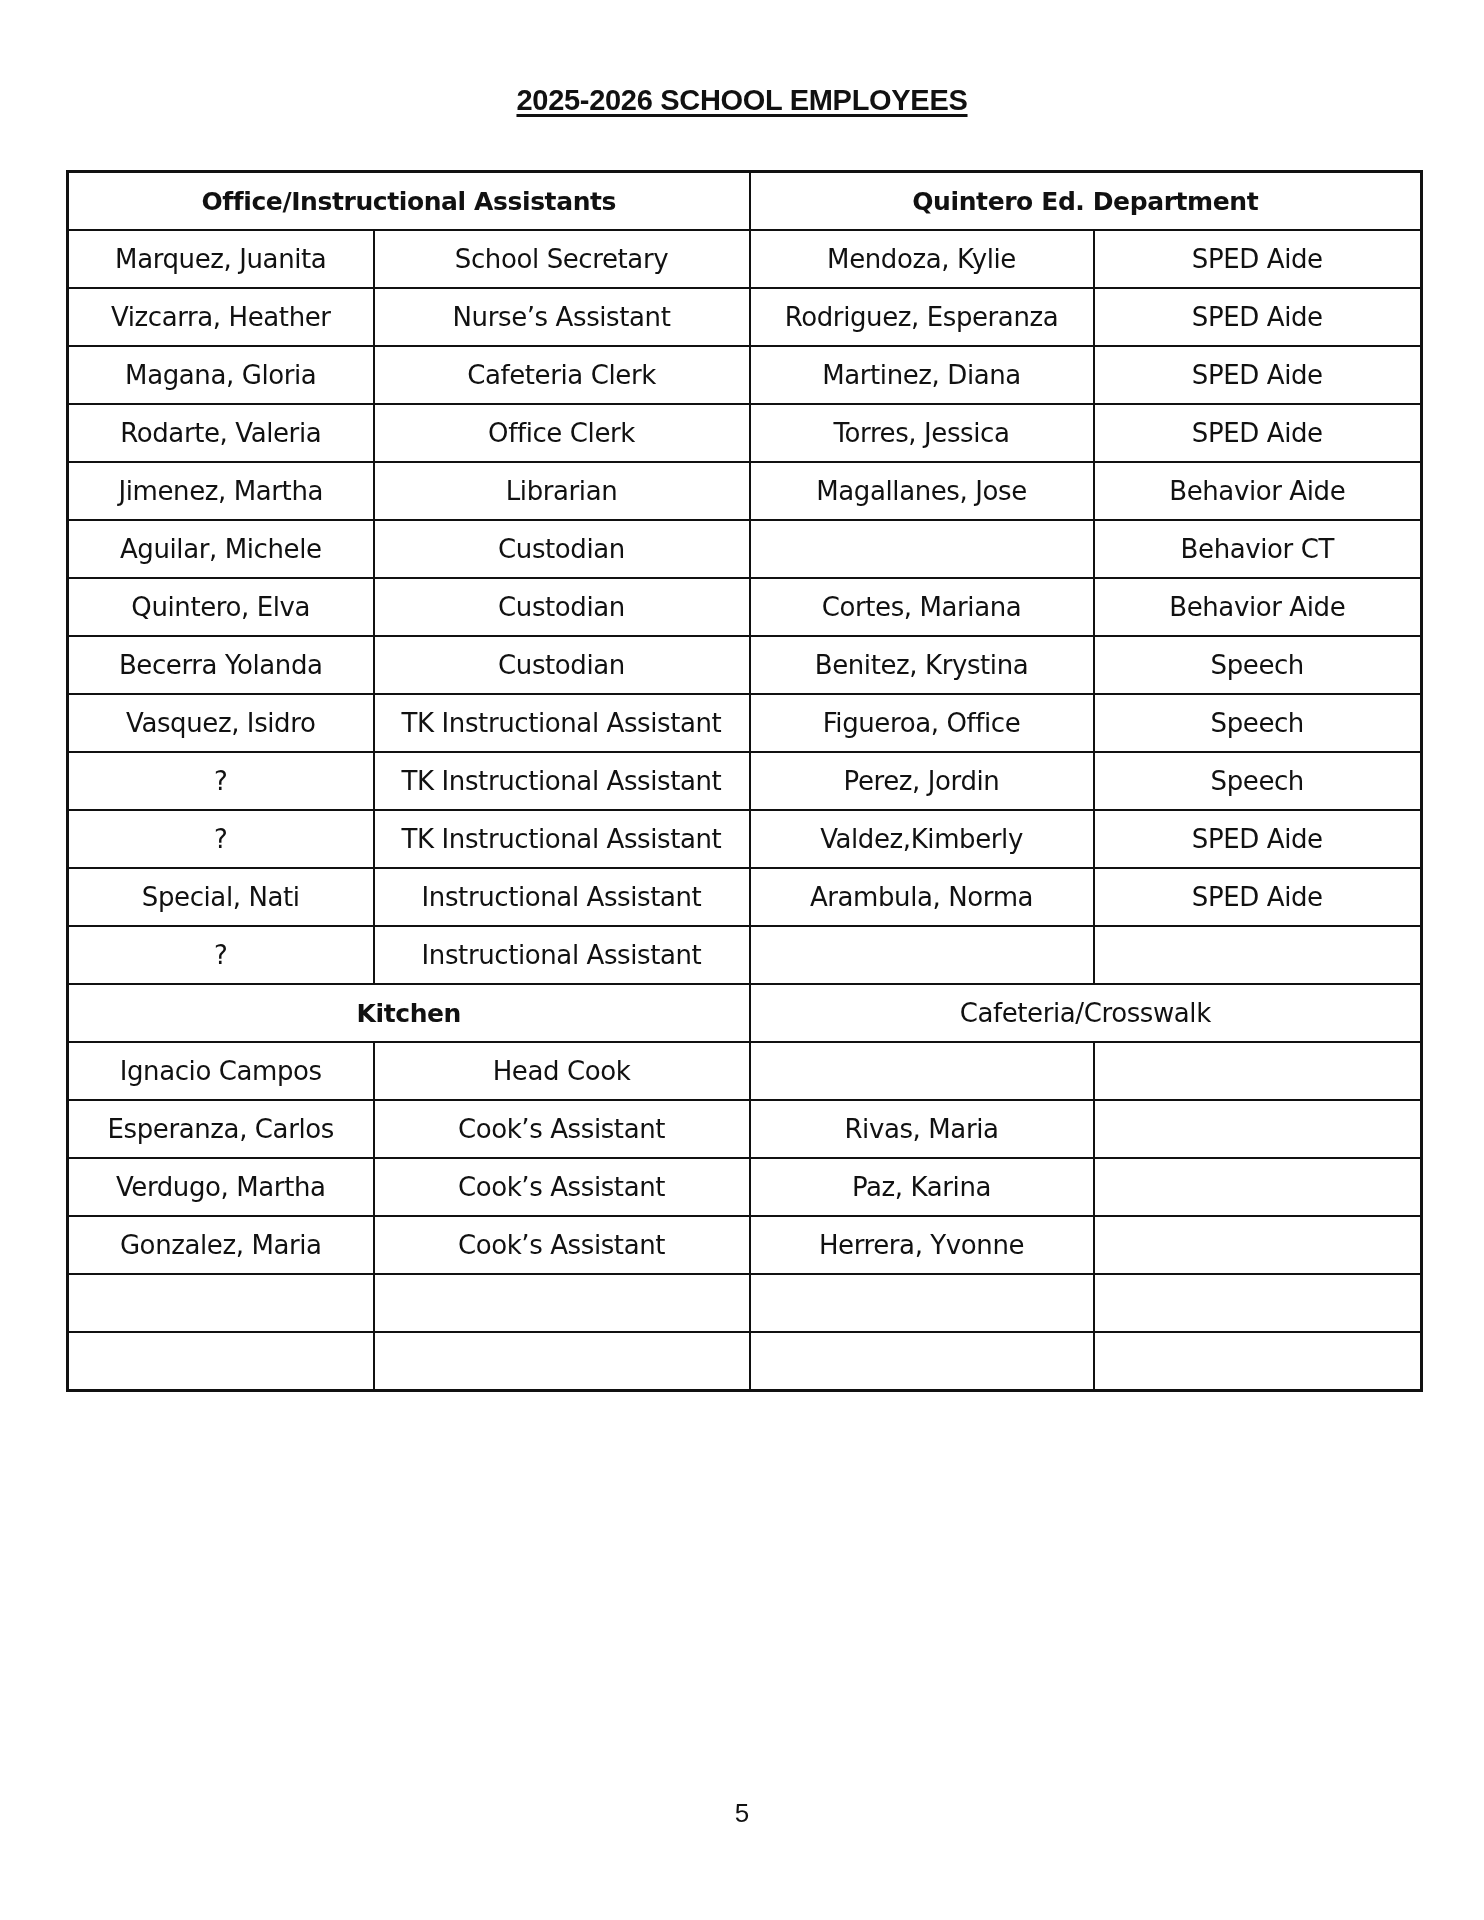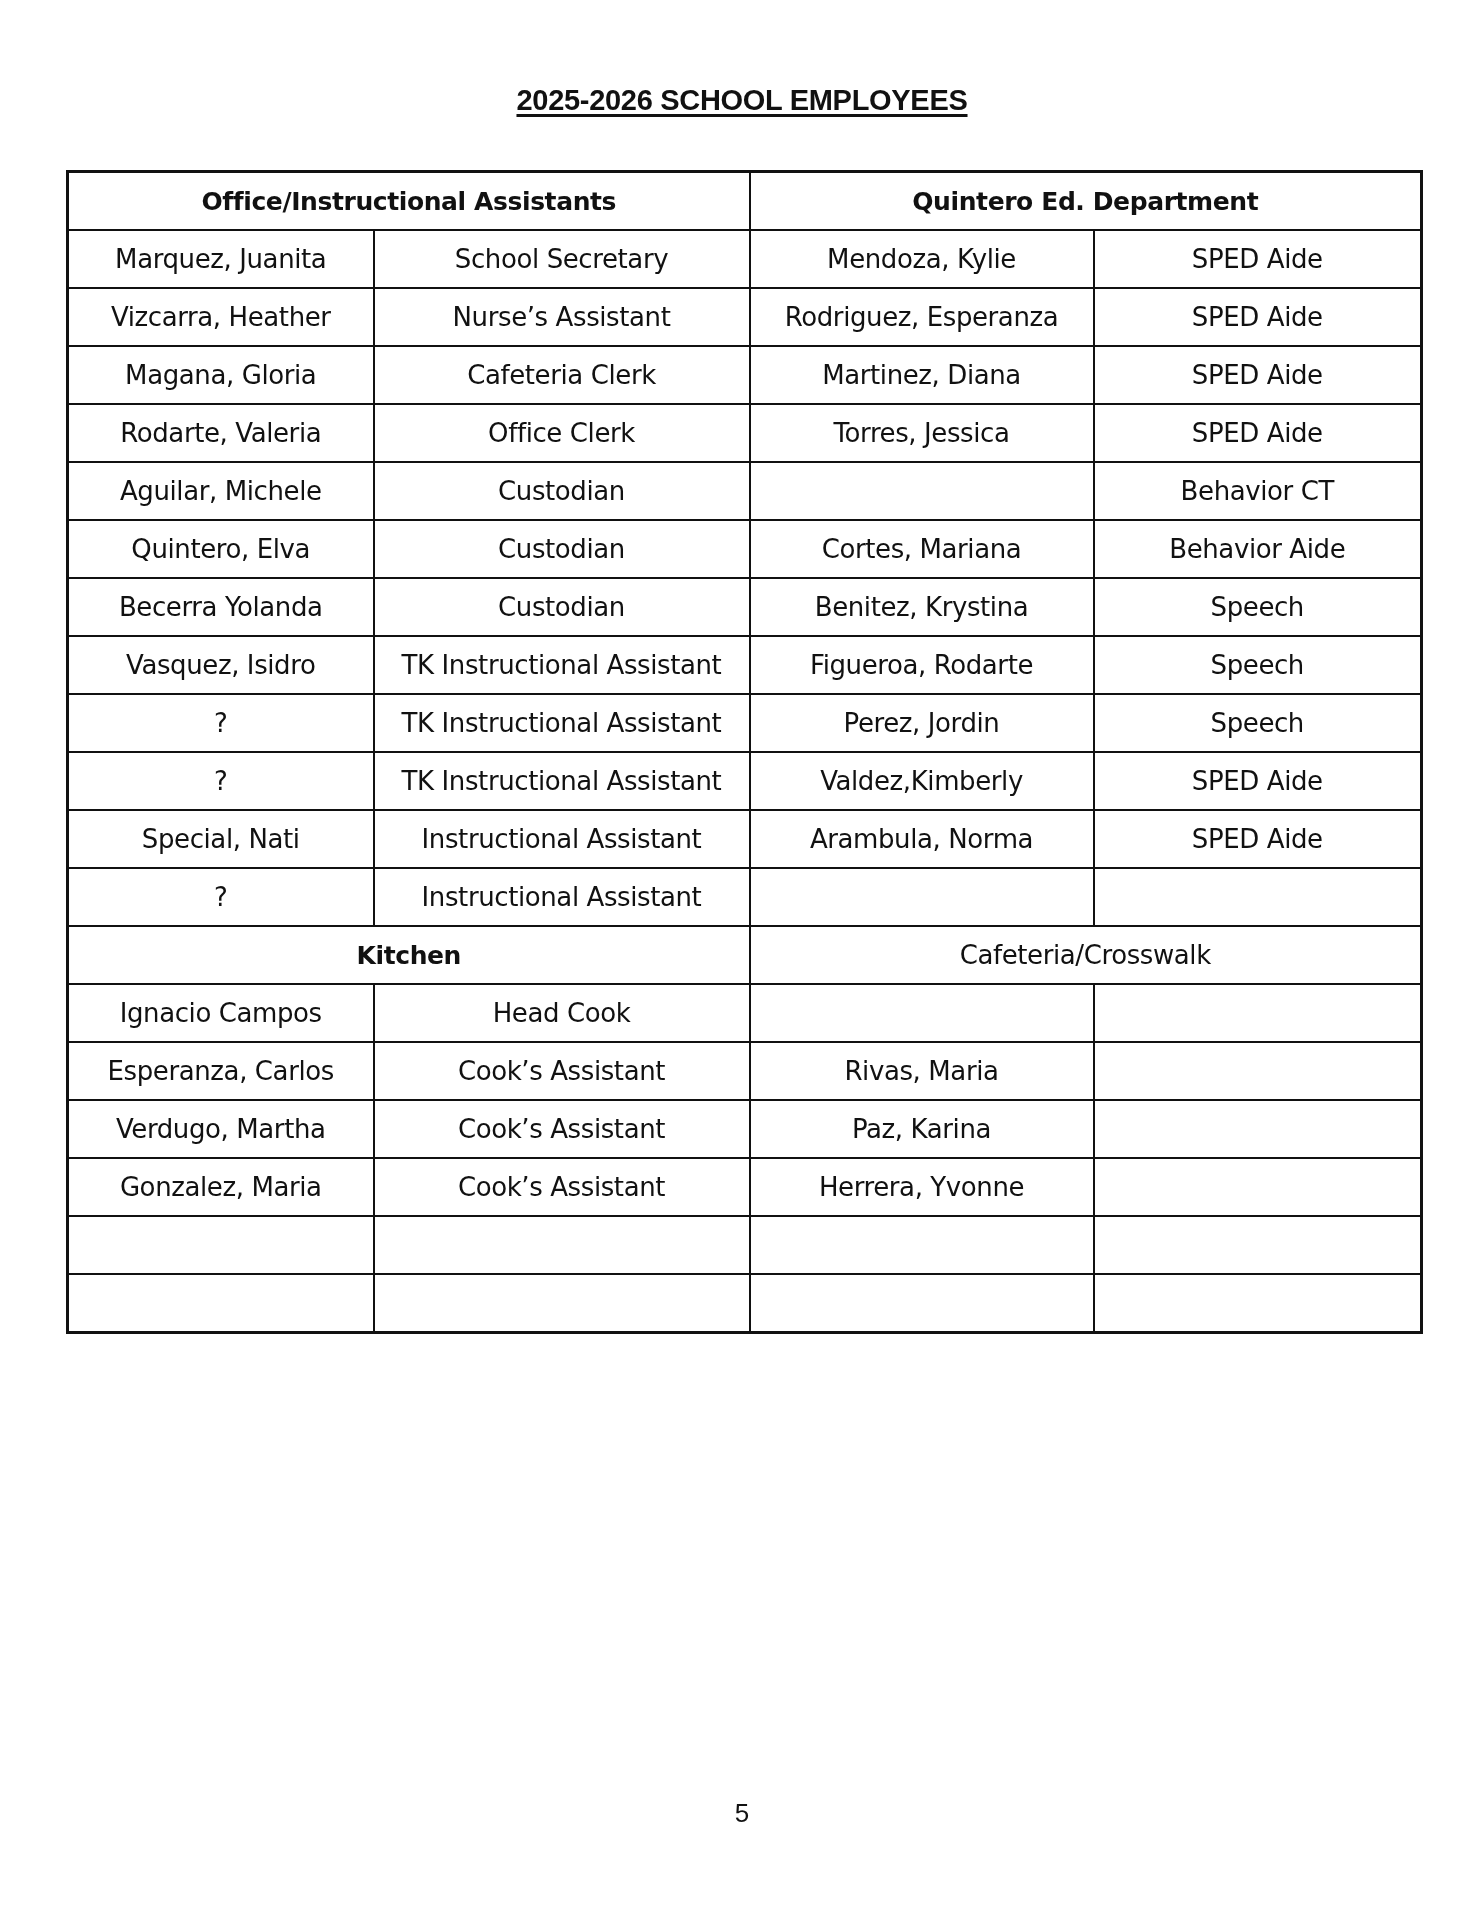--- a/index.html
+++ b/index.html
@@ -69,41 +69,47 @@
         <td>Martinez, Diana</td>
         <td>SPED Aide</td>
       </tr>
       <tr>
         <td>Rodarte, Valeria</td>
         <td>Office Clerk</td>
         <td>Torres, Jessica</td>
         <td>SPED Aide</td>
       </tr>
       <tr>
+        <td>Jimenez, Martha</td>
+        <td>Librarian</td>
+        <td>Magallanes, Jose</td>
+        <td>Behavior Aide</td>
+      </tr>
+      <tr>
         <td>Aguilar, Michele</td>
         <td>Custodian</td>
         <td></td>
         <td>Behavior CT</td>
       </tr>
       <tr>
         <td>Quintero, Elva</td>
         <td>Custodian</td>
         <td>Cortes, Mariana</td>
         <td>Behavior Aide</td>
       </tr>
       <tr>
         <td>Becerra Yolanda</td>
         <td>Custodian</td>
         <td>Benitez, Krystina</td>
         <td>Speech</td>
       </tr>
       <tr>
         <td>Vasquez, Isidro</td>
         <td>TK Instructional Assistant</td>
-        <td>Figueroa, Rodarte</td>
+        <td>Figueroa, Office</td>
         <td>Speech</td>
       </tr>
       <tr>
         <td>?</td>
         <td>TK Instructional Assistant</td>
         <td>Perez, Jordin</td>
         <td>Speech</td>
       </tr>
       <tr>
         <td>?</td>

